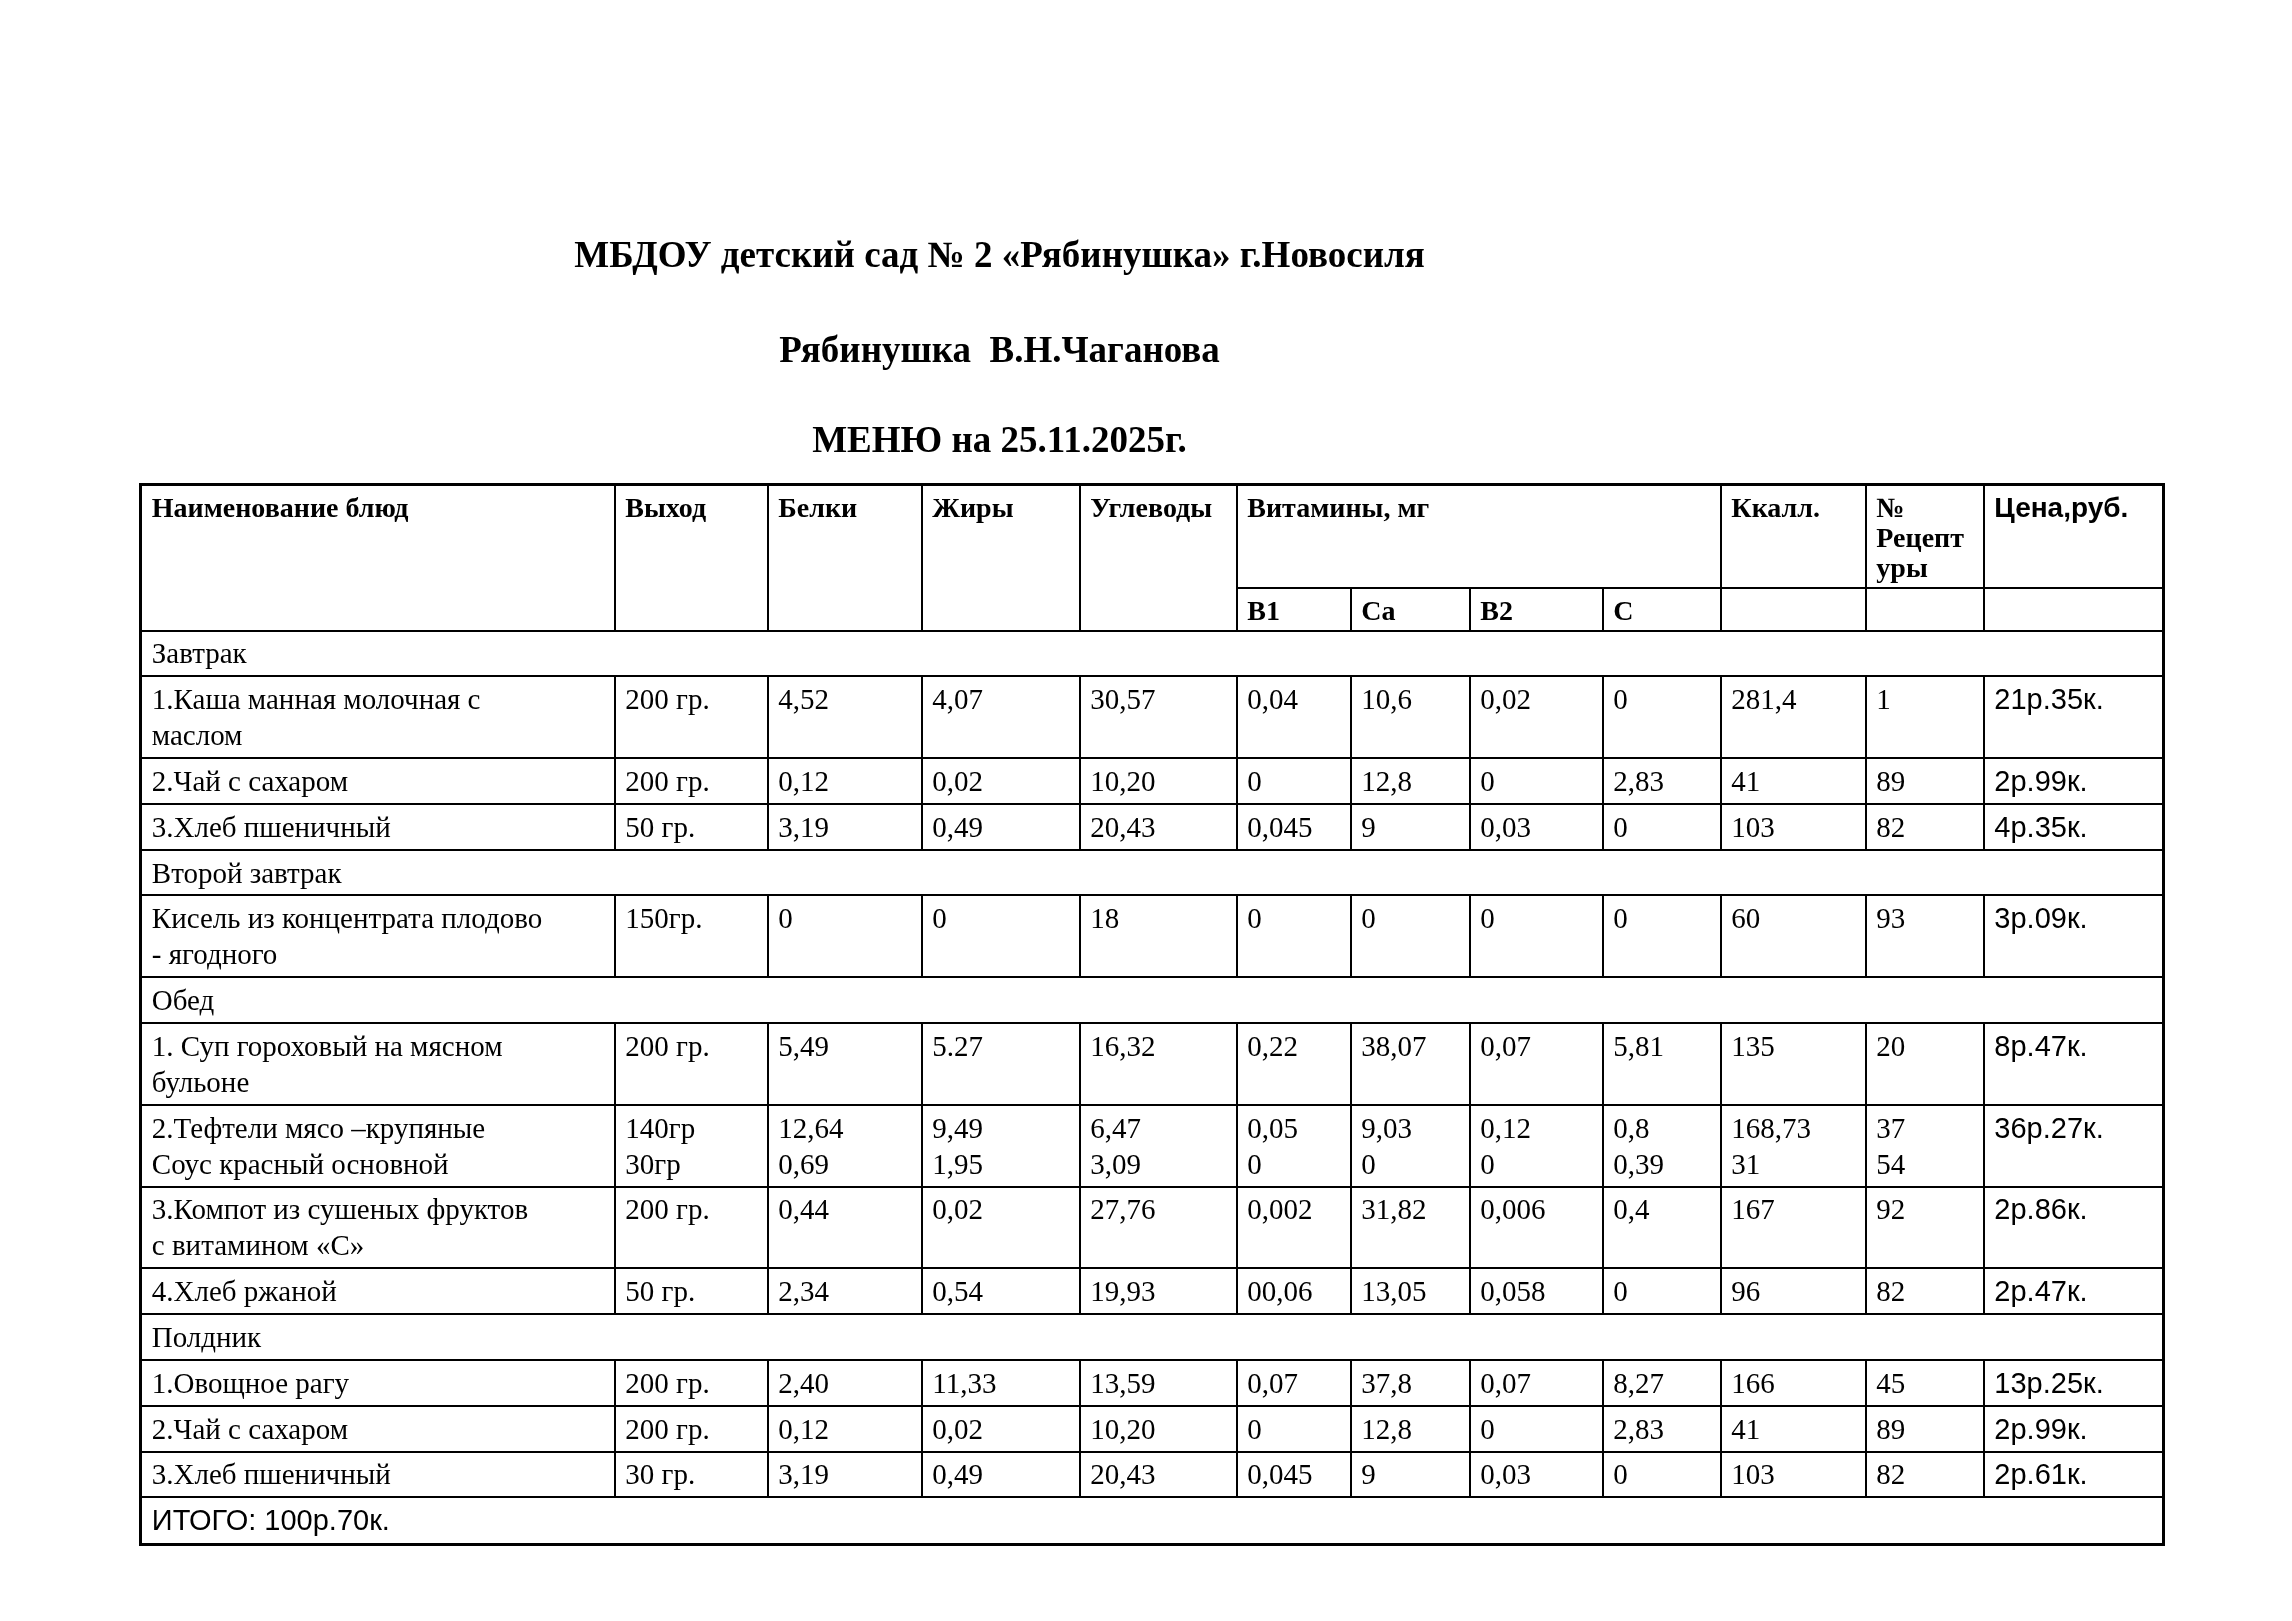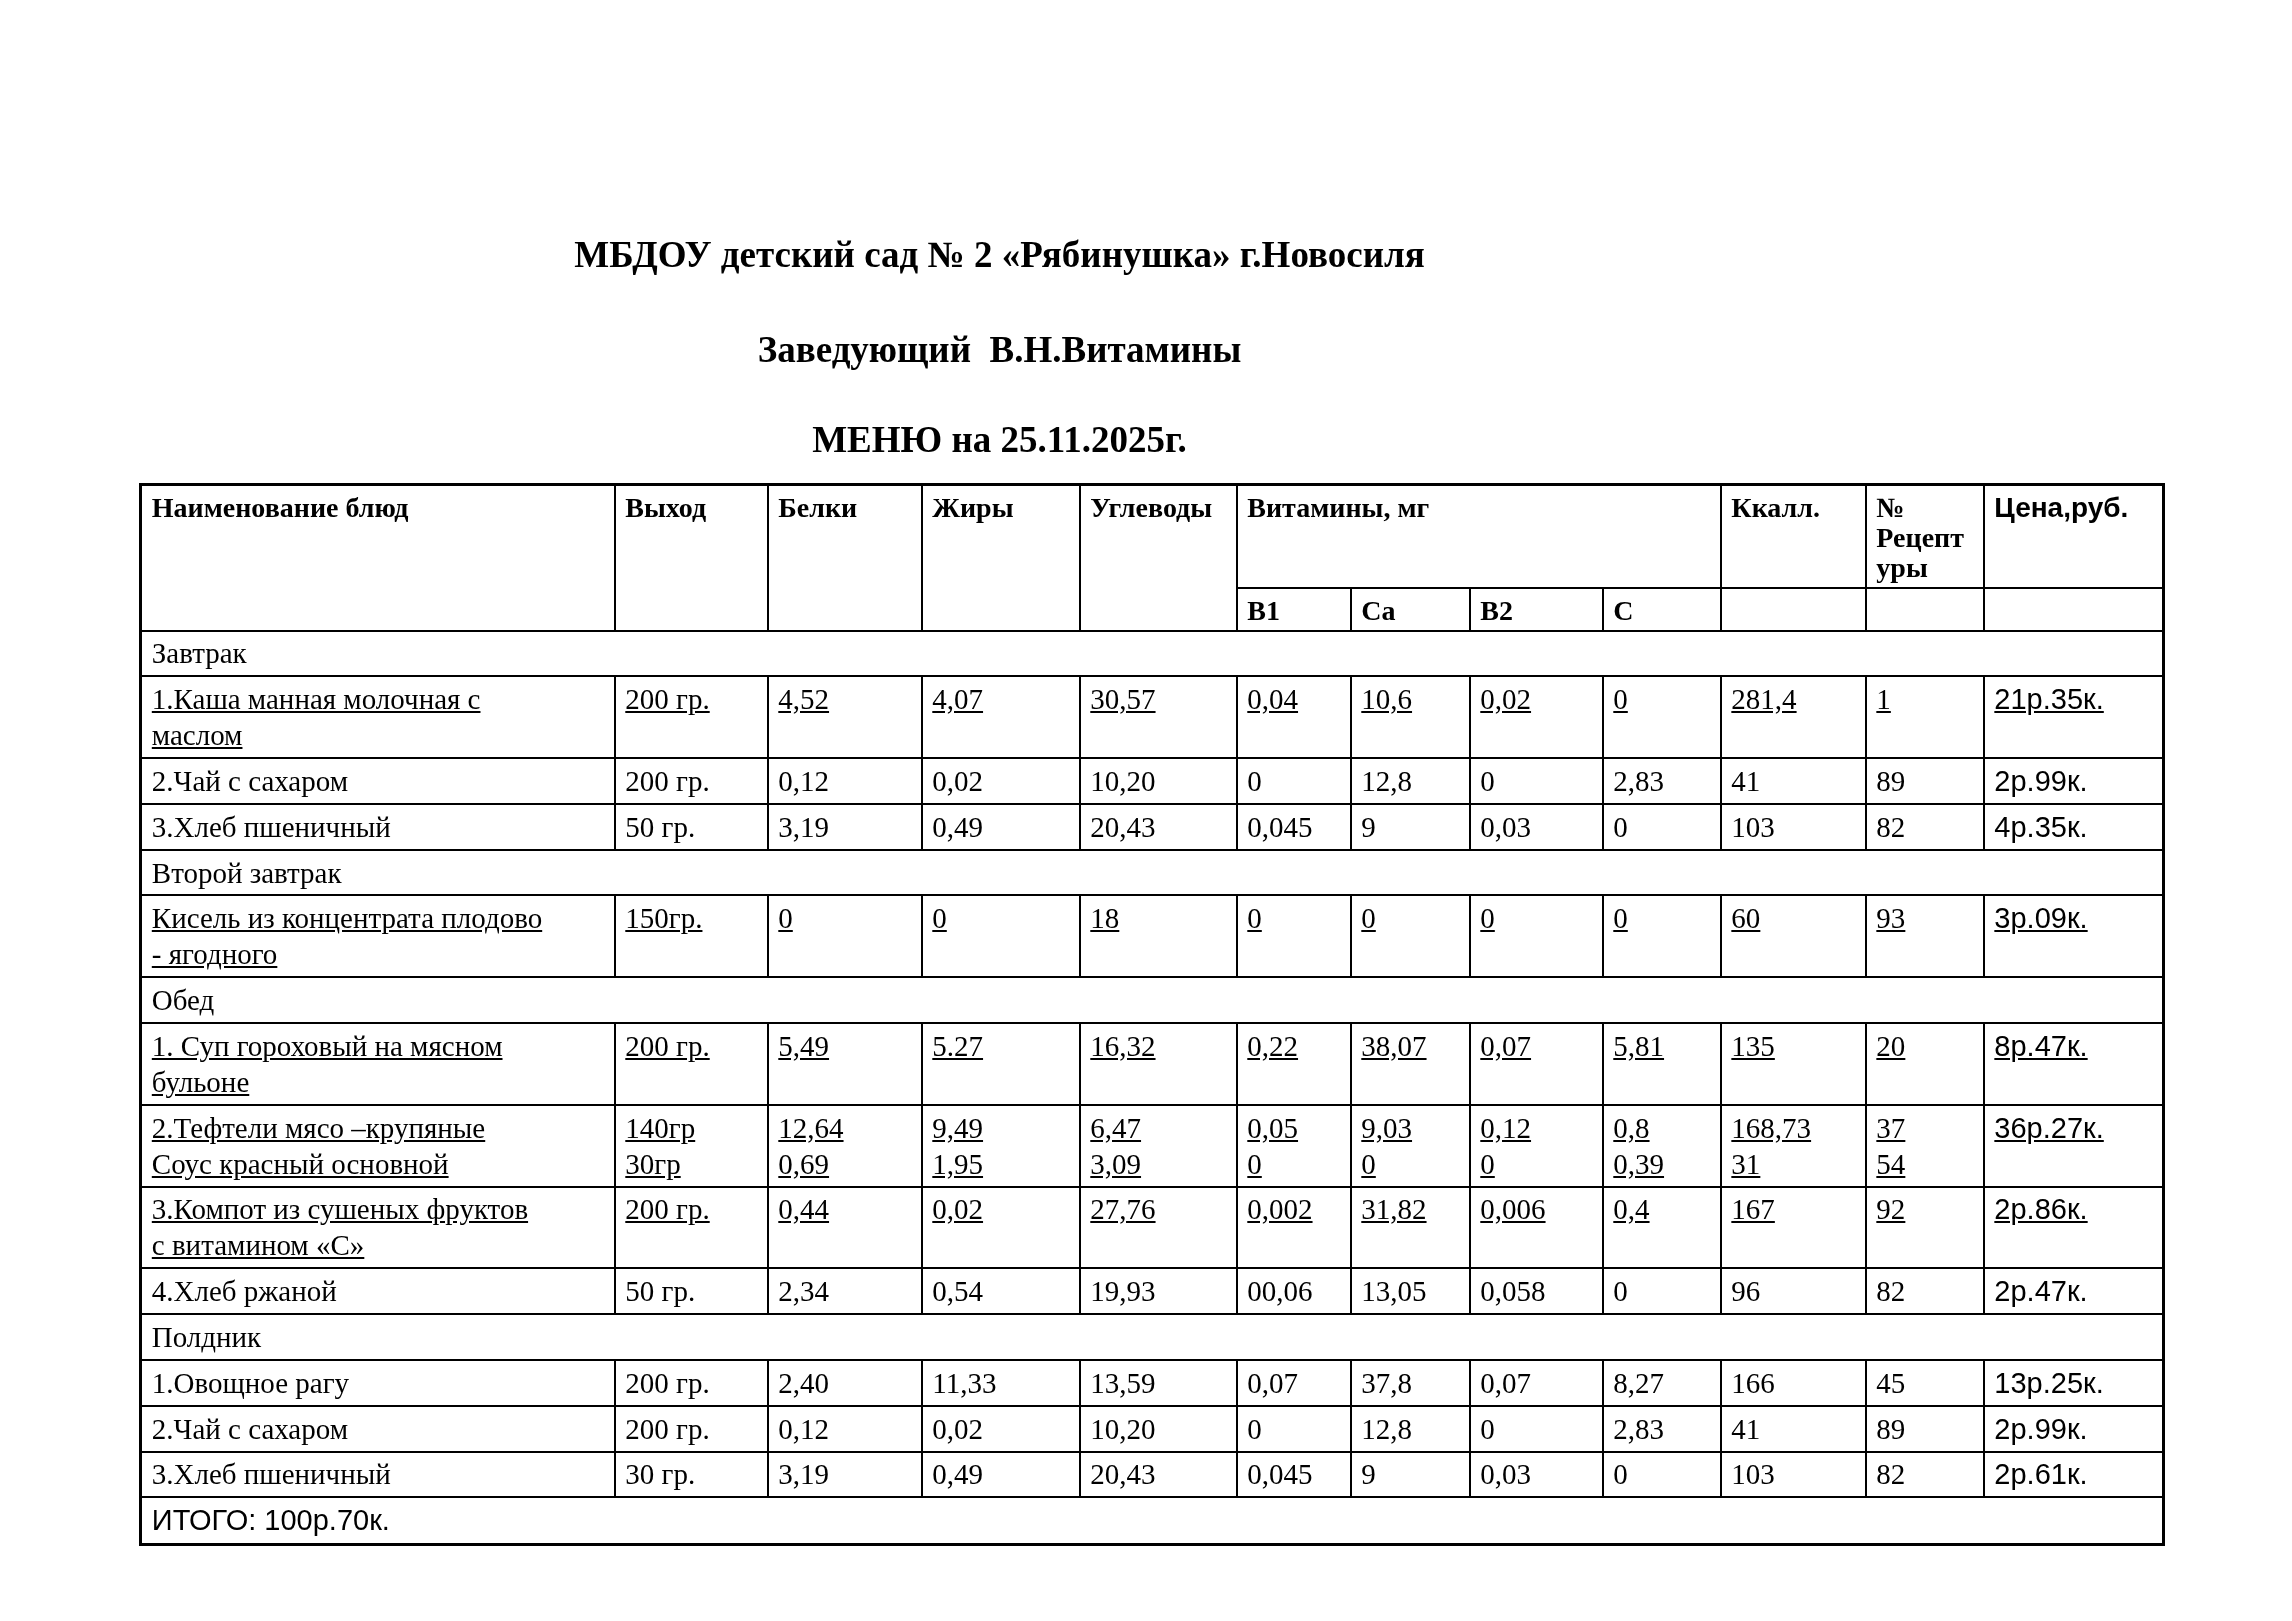--- a/index.html
+++ b/index.html
@@ -52,39 +52,39 @@
   tr.section-row { height: 44px; }
   tr.section-row td {
     text-align: center;
     font-weight: bold;
     font-size: 32px; line-height: 35px;
     padding-top: 4.9px;
   }
   tr.section-row.section-small { height: 38px; border-radius: 7px; }
   tr.section-row.section-small td { font-size: 27.4px; line-height: 30px; }
   tr.data-row { height: 41px; }
-  tr.data-row.tall { height: 79px; text-decoration: underline; }
+  tr.data-row.tall { height: 79px; }
   td.price-cell {
     font-family: "Liberation Sans", sans-serif;
     font-size: 27.4px; line-height: 35px;
   }
   tr.total-row { height: 47px; }
   tr.total-row td {
     text-align: center;
     font-family: "Liberation Sans", sans-serif;
     font-size: 29px; line-height: 37px;
     white-space: pre-wrap;
     padding-top: 4.9px;
   }
 </style>
 </head>
 <body>
 
 <div class="page-title" id="title-line1">МБДОУ детский сад № 2 «Рябинушка» г.Новосиля</div>
-<div class="page-title" id="title-line2">Заведующий  В.Н.Витамины</div>
+<div class="page-title" id="title-line2">Рябинушка  В.Н.Чаганова</div>
 <div class="page-title" id="title-line3">МЕНЮ на 25.11.2025г.</div>
 
 <table id="menu-table">
   <colgroup>
     <col style="width:474px">
       <col style="width:153px">
       <col style="width:154px">
     <col style="width:158px">
       <col style="width:157px">
       <col style="width:114px">

